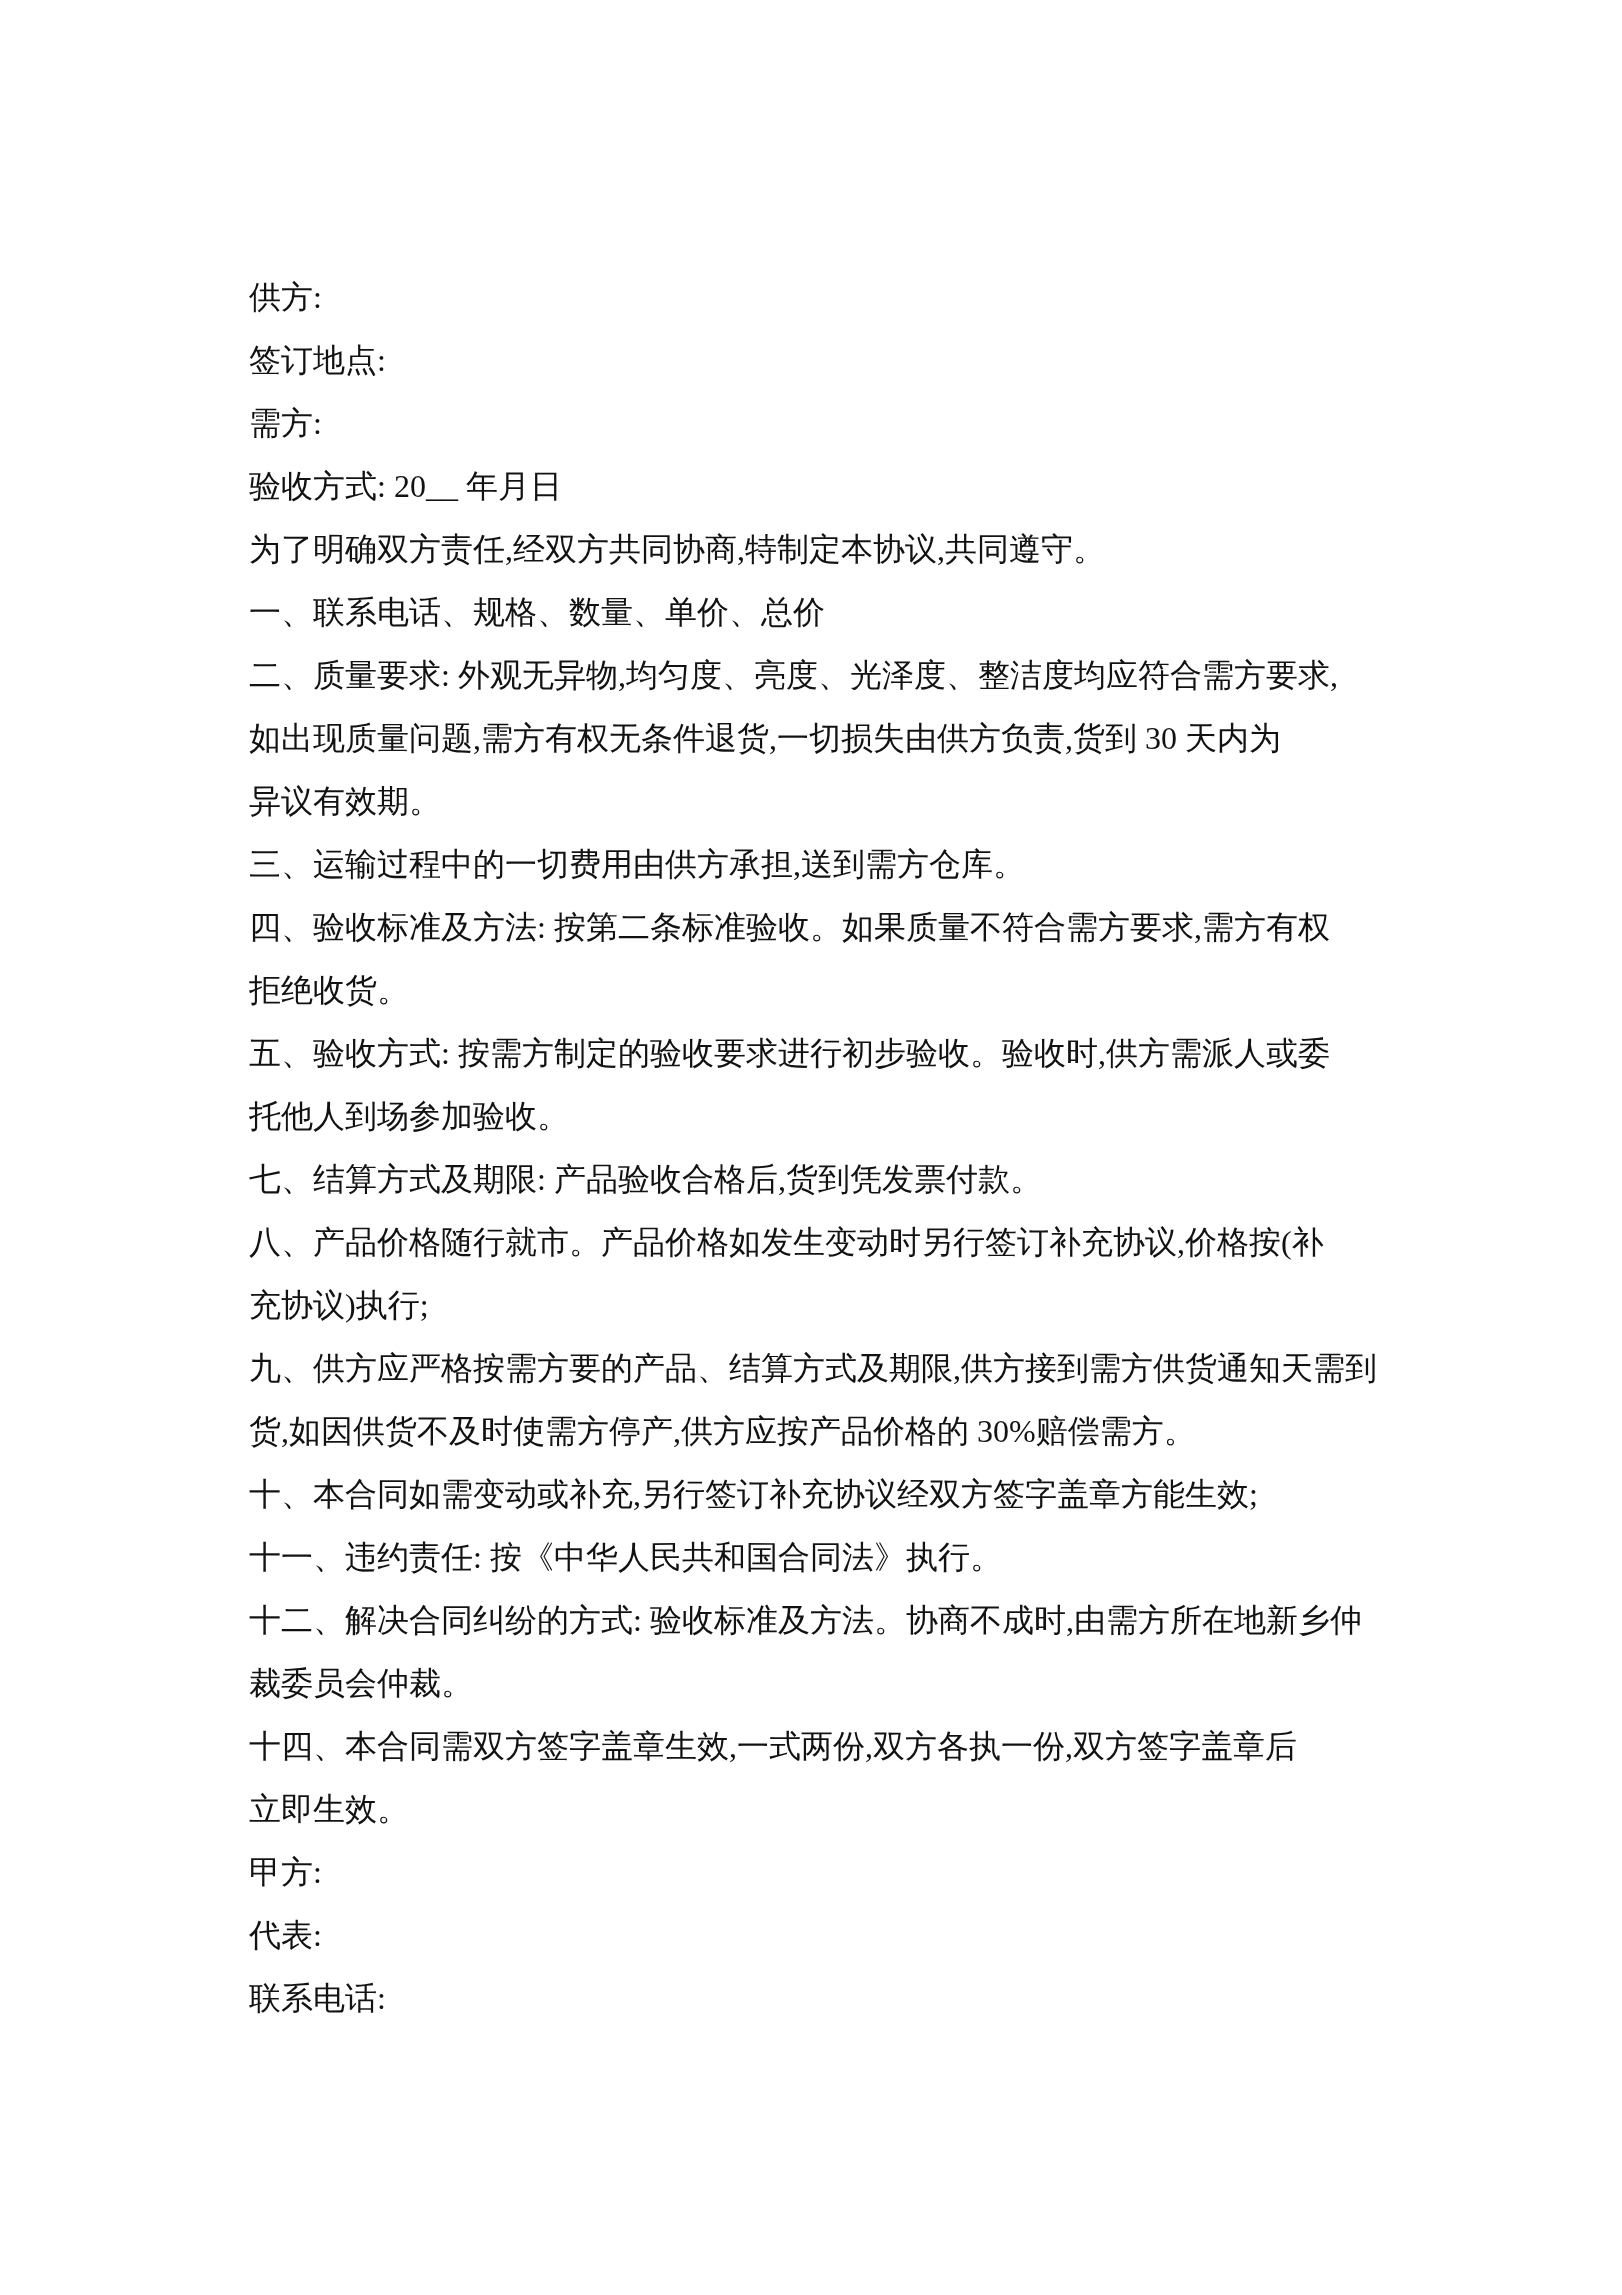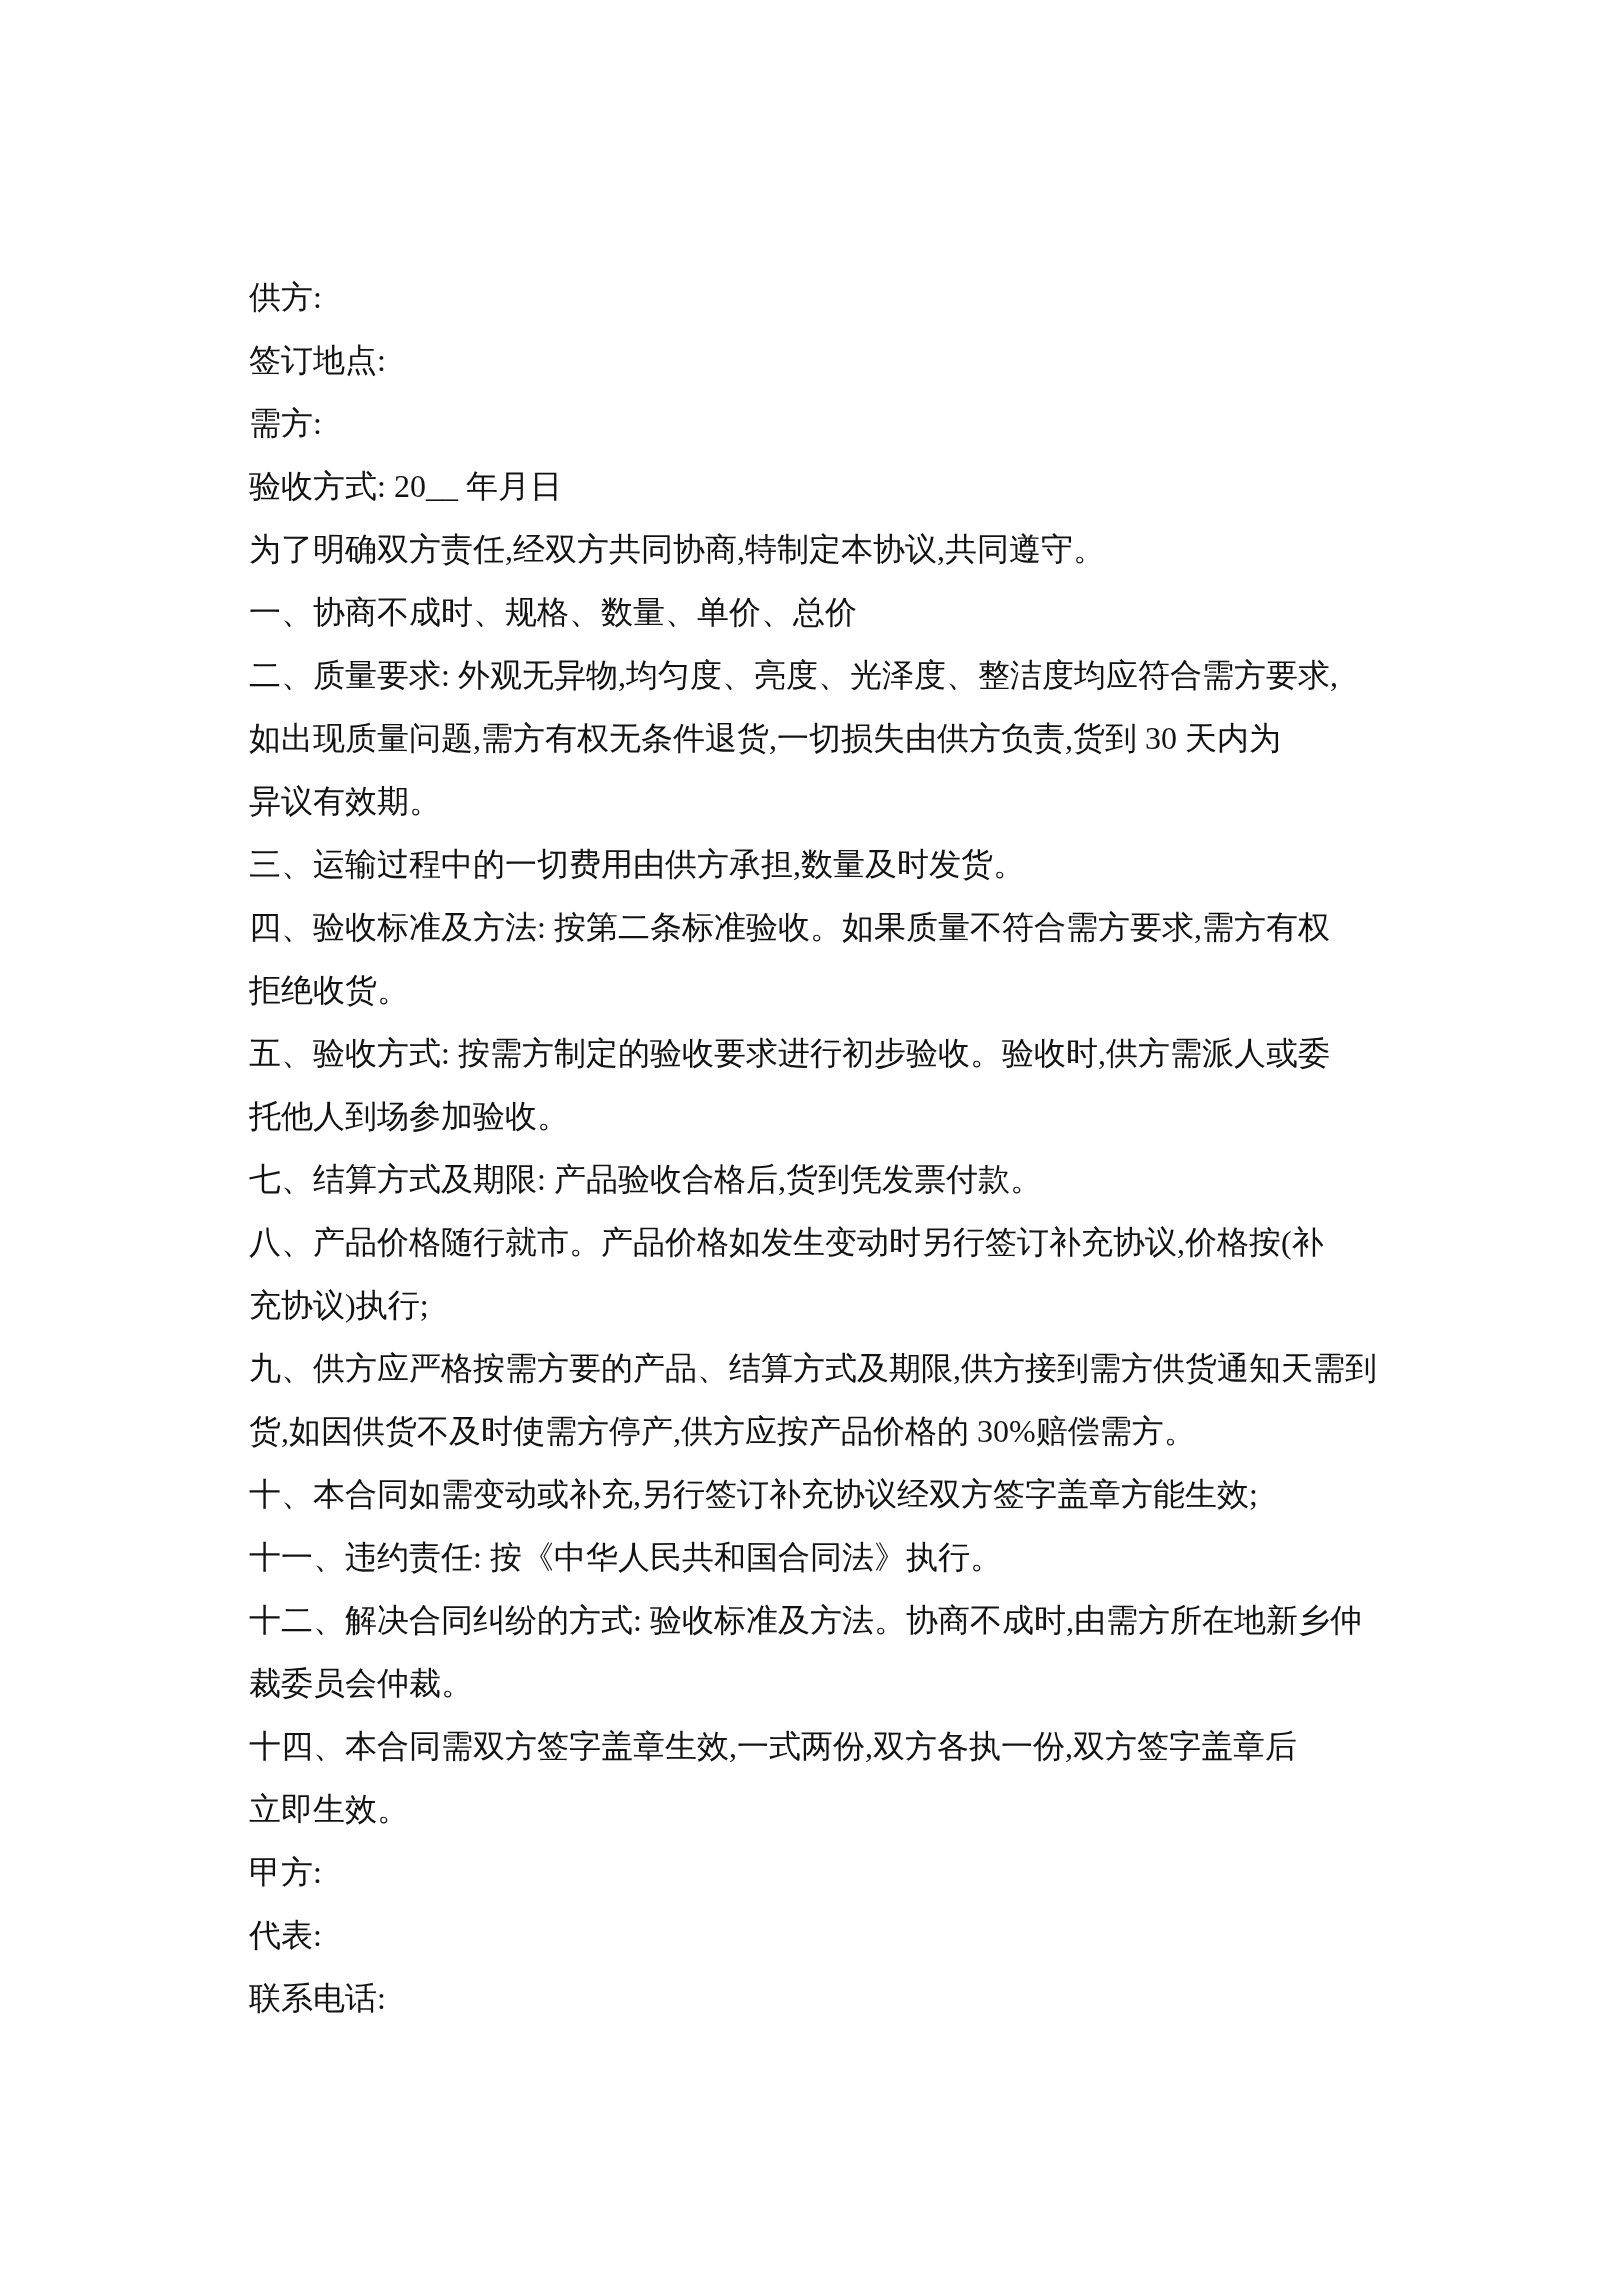--- a/index.html
+++ b/index.html
@@ -30,25 +30,25 @@
 </head>
 <body>
 
 <div class="page" style="background: rgb(255, 255, 255); color: rgb(18, 18, 18);">
   <div class="doc-body" id="doc-body">
       <div class="line">供方:</div>
       <div class="line">签订地点:</div>
       <div class="line">需方:</div>
       <div class="line">验收方式: 20__ 年月日</div>
       <div class="line">为了明确双方责任,经双方共同协商,特制定本协议,共同遵守。</div>
-      <div class="line">一、协商不成时、规格、数量、单价、总价</div>
+      <div class="line">一、联系电话、规格、数量、单价、总价</div>
       <div class="line">二、质量要求: 外观无异物,均匀度、亮度、光泽度、整洁度均应符合需方要求,</div>
       <div class="line">如出现质量问题,需方有权无条件退货,一切损失由供方负责,货到 30 天内为</div>
       <div class="line">异议有效期。</div>
-      <div class="line">三、运输过程中的一切费用由供方承担,数量及时发货。</div>
+      <div class="line">三、运输过程中的一切费用由供方承担,送到需方仓库。</div>
       <div class="line">四、验收标准及方法: 按第二条标准验收。如果质量不符合需方要求,需方有权</div>
       <div class="line">拒绝收货。</div>
       <div class="line">五、验收方式: 按需方制定的验收要求进行初步验收。验收时,供方需派人或委</div>
       <div class="line">托他人到场参加验收。</div>
       <div class="line">七、结算方式及期限: 产品验收合格后,货到凭发票付款。</div>
       <div class="line">八、产品价格随行就市。产品价格如发生变动时另行签订补充协议,价格按(补</div>
       <div class="line">充协议)执行;</div>
       <div class="line">九、供方应严格按需方要的产品、结算方式及期限,供方接到需方供货通知天需到</div>
       <div class="line">货,如因供货不及时使需方停产,供方应按产品价格的 30%赔偿需方。</div>
       <div class="line">十、本合同如需变动或补充,另行签订补充协议经双方签字盖章方能生效;</div>

